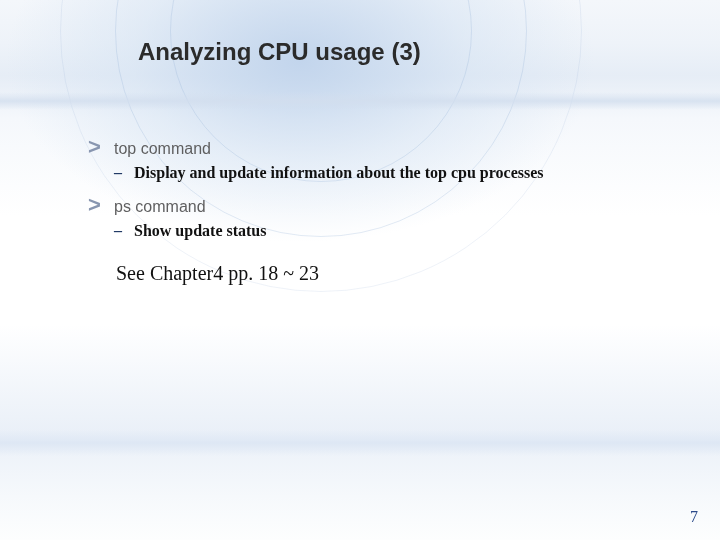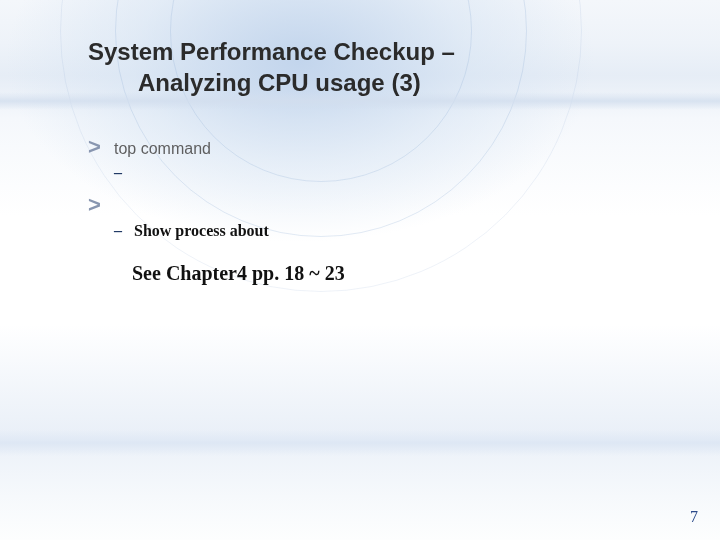--- a/index.html
+++ b/index.html
@@ -104,26 +104,26 @@
     flex:none;
     font-family:"Times New Roman", serif;
   }
   .bullet2 .text {
     color:#111;
     font-size:16px;
     font-weight:bold;
     font-family:"Times New Roman", serif;
   }
   .note {
-    margin-left:44px;
+    margin-left:28px;
     margin-top:22px;
     color:#111;
     font-size:20px;
     font-family:"Times New Roman", serif;
-    font-weight:bold;
+    font-weight:normal;
   }
   .pagenum {
     position:absolute;
     right:22px;
     bottom:14px;
     color:#2b4a8a;
     font-size:16px;
     font-family:"Times New Roman", serif;
   }
 </style>
@@ -132,39 +132,40 @@
 
 <div class="slide">
 
   <div class="ring r1"></div>
   <div class="ring r2"></div>
   <div class="ring r3"></div>
   <div class="bar b1"></div>
   <div class="bar b2"></div>
 
   <div class="title">
-    <div>System Performance Checkup –</div>
     <div class="line2">Analyzing CPU usage (3)</div>
   </div>
 
   <div class="content">
 
     <div class="bullet1">
       <span class="marker">&gt;</span>
       <span class="text">top command</span>
     </div>
     <div class="bullet2">
       <span class="dash">–</span>
+      <span class="text">Display and update information about the top cpu processes</span>
     </div>
 
     <div class="bullet1">
       <span class="marker">&gt;</span>
+      <span class="text">ps command</span>
     </div>
     <div class="bullet2">
       <span class="dash">–</span>
-      <span class="text">Show process about</span>
+      <span class="text">Show update status</span>
     </div>
 
     <div class="note">See Chapter4  pp. 18 ~ 23</div>
   </div>
 
   <div class="pagenum">7</div>
 </div>
 
 </body></html>

